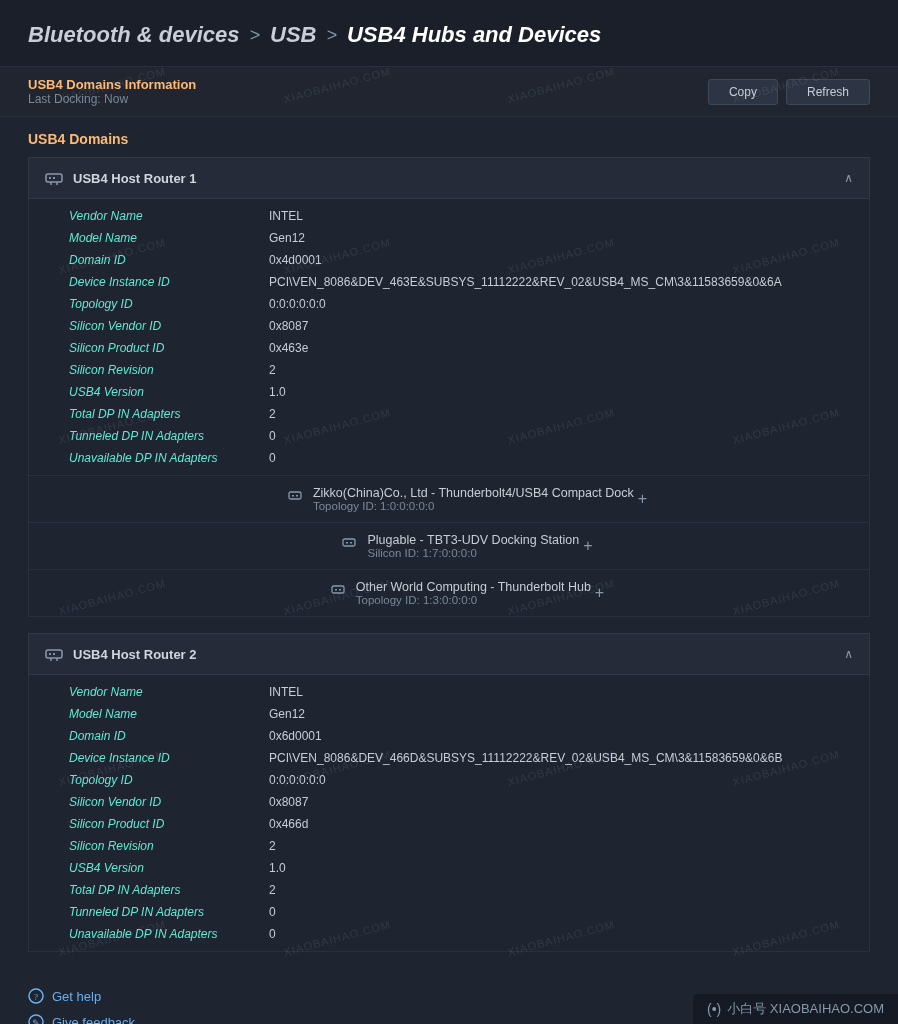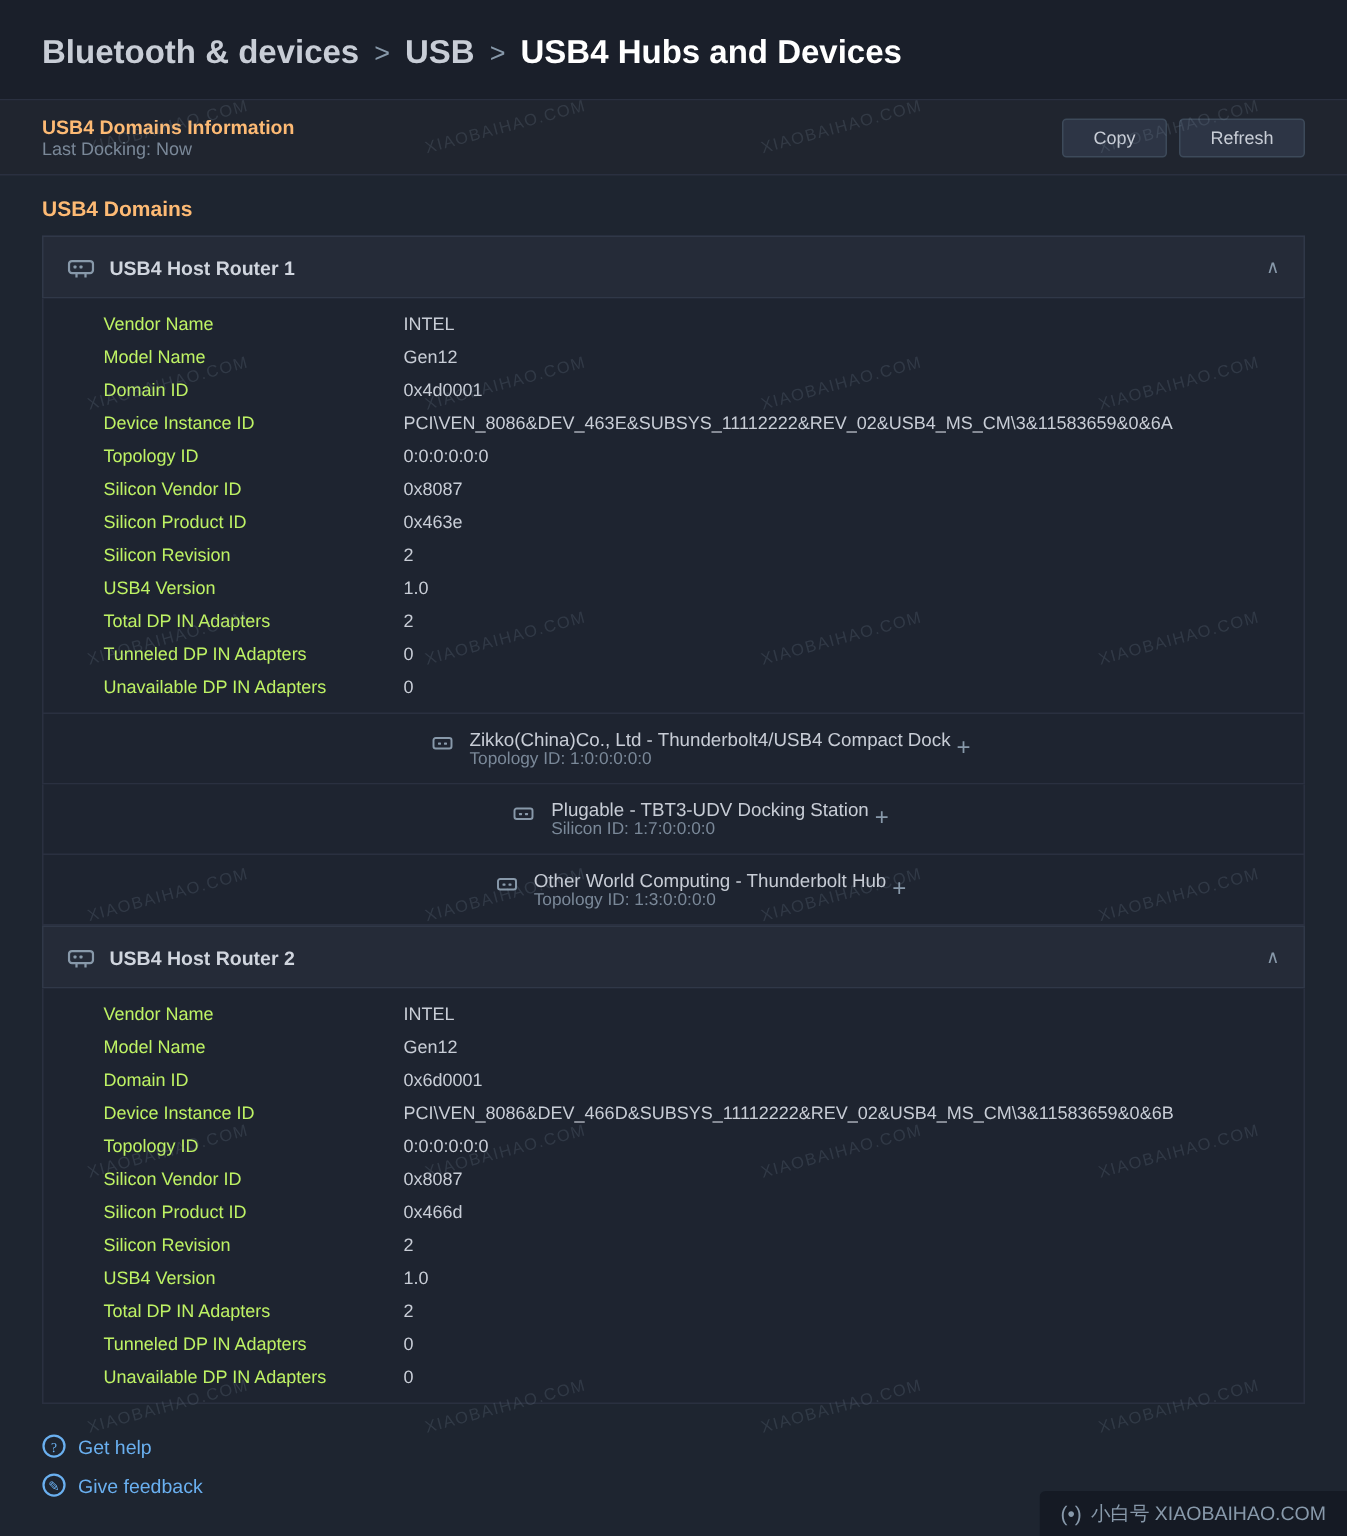--- a/index.html
+++ b/index.html
@@ -38,20 +38,21 @@
     }
 
     
     .breadcrumb-bar {
       background-color: #1a1f2a;
       padding: 22px 28px 18px 28px;
       display: flex;
       align-items: center;
       gap: 8px;
       border-bottom: 1px solid #2a3040;
+      font-style: italic;
     }
     .breadcrumb-item {
       font-size: 22px;
       font-weight: 600;
       color: #c8cdd6;
     }
     .breadcrumb-separator {
       font-size: 18px;
       color: #8899aa;
       margin: 0 2px;
@@ -109,21 +110,21 @@
     .section-header {
       padding: 14px 0 10px 0;
       font-size: 14px;
       font-weight: 600;
       color: #fdba74;
     }
 
     
     .router-card {
       background-color: #22283400;
-      margin-bottom: 0;
+      margin-bottom: 16px;
     }
 
     .router-header {
       background-color: #252b38;
       border: 1px solid #303848;
       padding: 11px 16px;
       display: flex;
       align-items: center;
       justify-content: space-between;
       cursor: pointer;
@@ -159,21 +160,22 @@
     .prop-row {
       display: flex;
       align-items: center;
       padding: 3px 16px 3px 0;
       min-height: 22px;
     }
     .prop-label {
       width: 200px;
       min-width: 200px;
       font-size: 12px;
-      color: #bef264;
+      color: #5eead4;
+      font-style: italic;
     }
     .prop-value {
       font-size: 12px;
       color: #c8cdd6;
     }
 
     
     .device-item {
       background-color: #1e2430;
       border: 1px solid #2a3040;

